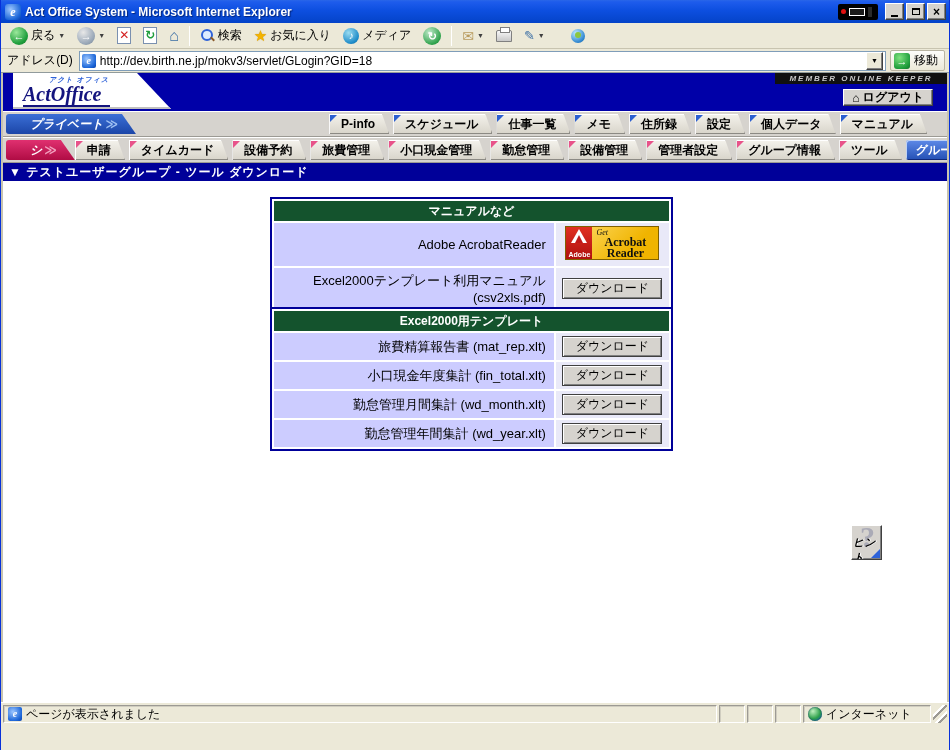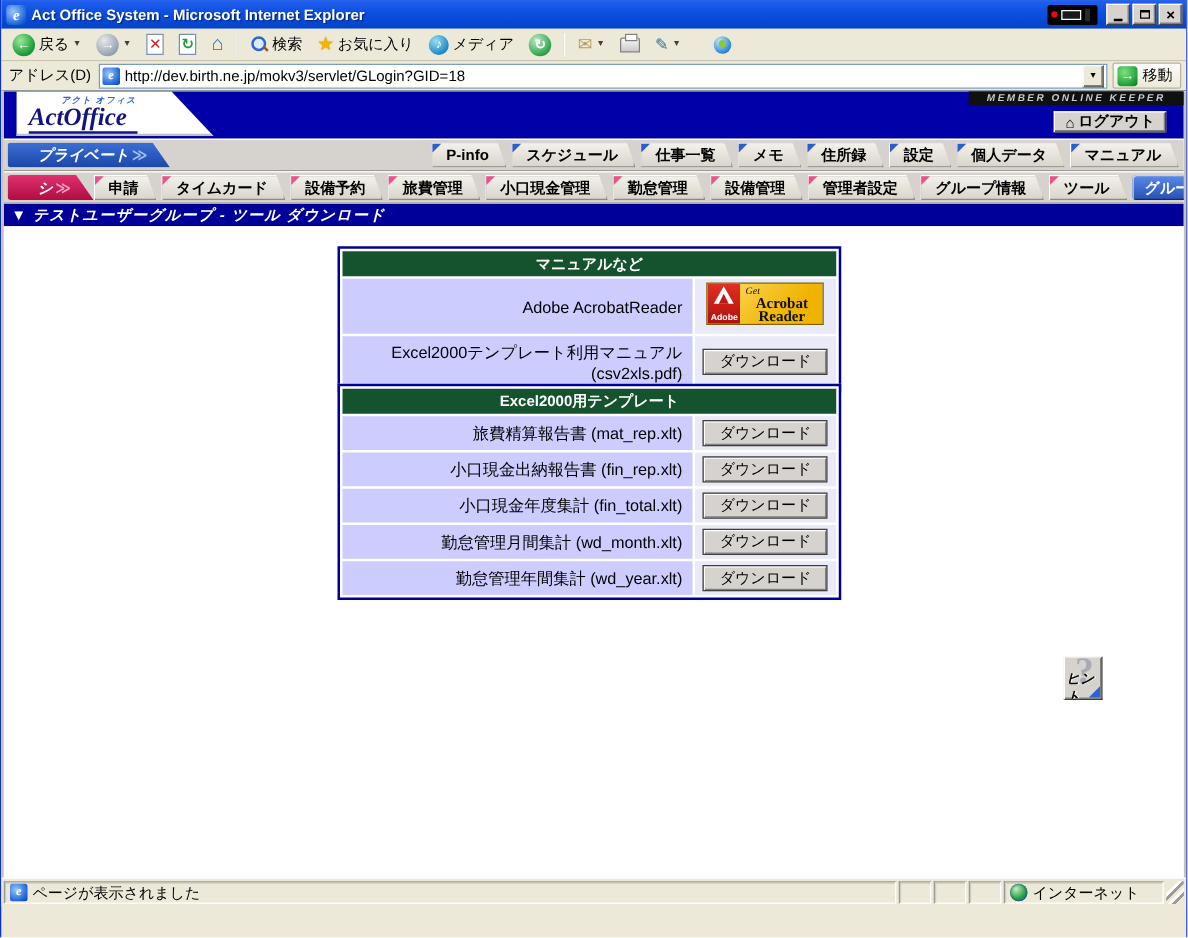--- a/index.html
+++ b/index.html
@@ -88,34 +88,34 @@
   
   .nav-row { position:relative; height:26px; background:#D6D3CE; border-top:1px solid #FFFFFF; border-bottom:1px solid #9C9A94; display:flex; align-items:center; }
   .banner { height:20px; margin-left:3px; padding:0 20px 0 24px; display:flex; align-items:center; gap:2px;
     color:#fff; font-weight:bold; font-style:italic; font-size:12px;
     clip-path:polygon(0 0,calc(100% - 14px) 0,100% 100%,0 100%); border-radius:3px 0 0 3px; }
   .banner-private { background:linear-gradient(#3B6FD6,#1C46A8); }
   .banner-option { background:linear-gradient(#E03070,#B00C44); }
   .banner .chev { font-style:normal; font-weight:bold; letter-spacing:-2px; }
   .banner-private .chev { color:#9FC0F2; }
   .banner-option .chev { color:#F2A0BE; }
-  .tabs { flex:1; display:flex; justify-content:flex-end; align-items:flex-start; gap:4px; padding-right:4px; }
+  .tabs { flex:1; display:flex; justify-content:flex-end; align-items:flex-start; gap:4px; padding-right:20px; }
   .tab { position:relative; height:20px; padding:0 14px 0 12px; display:flex; align-items:center;
     background:linear-gradient(#F4F2EC,#D8D4CA); box-shadow:inset 1px 1px 0 #fff, inset 0 -1px 0 #8C8A84, inset -1px 0 0 #8C8A84, inset 0 1px 0 #8C8A84, inset 1px 0 0 #8C8A84;
     clip-path:polygon(0 0,calc(100% - 7px) 0,100% 100%,0 100%);
     font-size:12px; font-weight:bold; color:#000; white-space:nowrap; }
   .tab::before { content:""; position:absolute; left:1px; top:1px; border-top:7px solid var(--corner,#1C50C8); border-right:7px solid transparent; }
   .row-private .tab { --corner:#2B5FD0; }
   .row-option .tab { --corner:#E8538A; }
   .tab-active { background:linear-gradient(#5E8AE8,#2450B4); color:#fff; --corner:#E8538A; clip-path:none; border-radius:3px;
     box-shadow:inset 1px 1px 0 #BFD2F4, inset -1px -1px 0 #10287A; padding:0 10px; }
   .tab-active::before { display:none; }
 
   
-  .breadcrumb { height:18px; background:#000099; color:#fff; font-size:12px; font-weight:bold; line-height:18px; padding-left:6px; letter-spacing:1px;font-style:italic; }
+  .breadcrumb { height:18px; background:#000099; color:#fff; font-size:12px; font-weight:bold; line-height:18px; padding-left:6px; letter-spacing:1px; }
 
   
   .content { position:relative; height:521px; background:#fff; }
   .dl-table { position:absolute; left:267px; border:2px solid #000099; border-collapse:separate; border-spacing:2px; background:#fff; }
   .t-manuals { top:16px; }
   .t-templates { top:126px; }
   .dl-table th { width:395px; background:#14532d; color:#fff; font-size:12px; font-weight:bold; height:20px; text-align:center; }
   .dl-table td.lbl { width:277px; background:#CCCCFF; font-size:13px; text-align:right; padding:4px 8px; color:#000; }
   .dl-table td.act { width:112px; background:#E9E9F8; text-align:center; padding:3px 4px; }
   .t-manuals tr.acro td { height:40px; }
@@ -332,24 +332,20 @@
       <table class="dl-table t-templates">
         <tbody>
             <tr>
               <th colspan="2">Excel2000用テンプレート</th>
             </tr>
         <tr>
           <td class="lbl">旅費精算報告書 (mat_rep.xlt)</td>
           <td class="act"><button class="btn95">ダウンロード</button></td>
         </tr>
         <tr>
-          <td class="lbl">小口現金出納報告書 (fin_rep.xlt)</td>
-          <td class="act"><button class="btn95">ダウンロード</button></td>
-        </tr>
-        <tr>
           <td class="lbl">小口現金年度集計 (fin_total.xlt)</td>
           <td class="act"><button class="btn95">ダウンロード</button></td>
         </tr>
         <tr>
           <td class="lbl">勤怠管理月間集計 (wd_month.xlt)</td>
           <td class="act"><button class="btn95">ダウンロード</button></td>
         </tr>
         <tr>
           <td class="lbl">勤怠管理年間集計 (wd_year.xlt)</td>
           <td class="act"><button class="btn95">ダウンロード</button></td>

